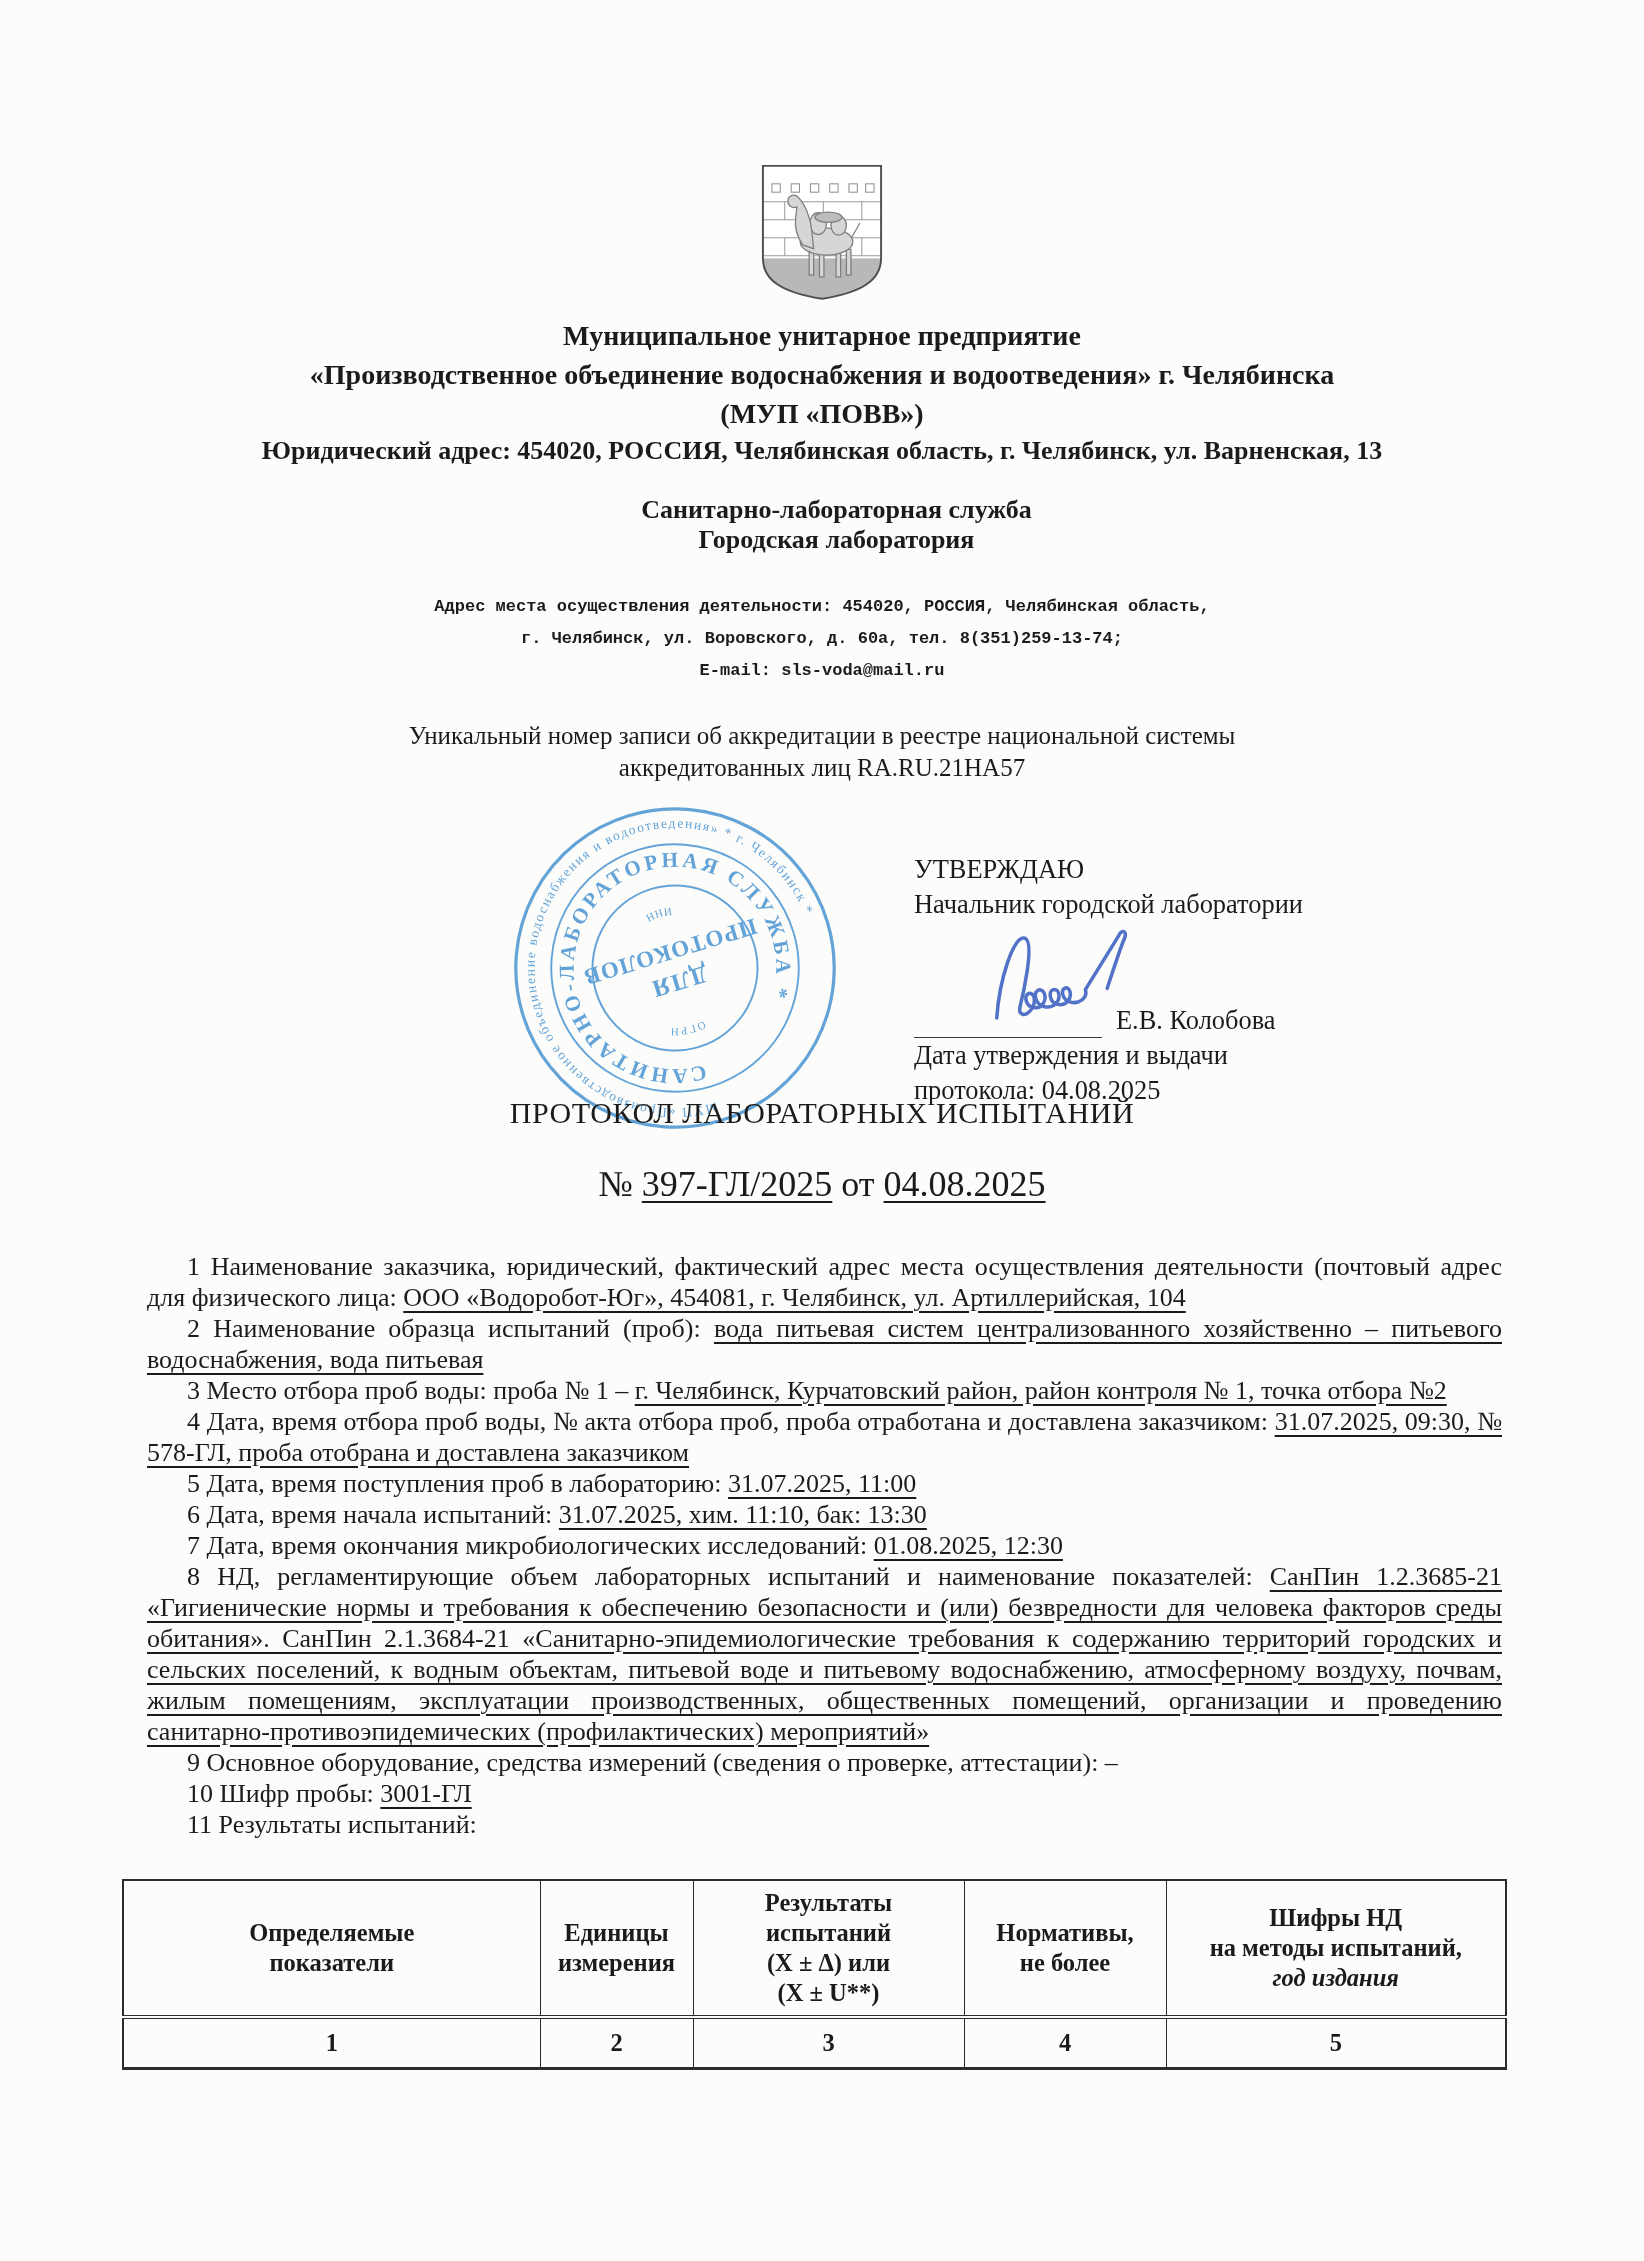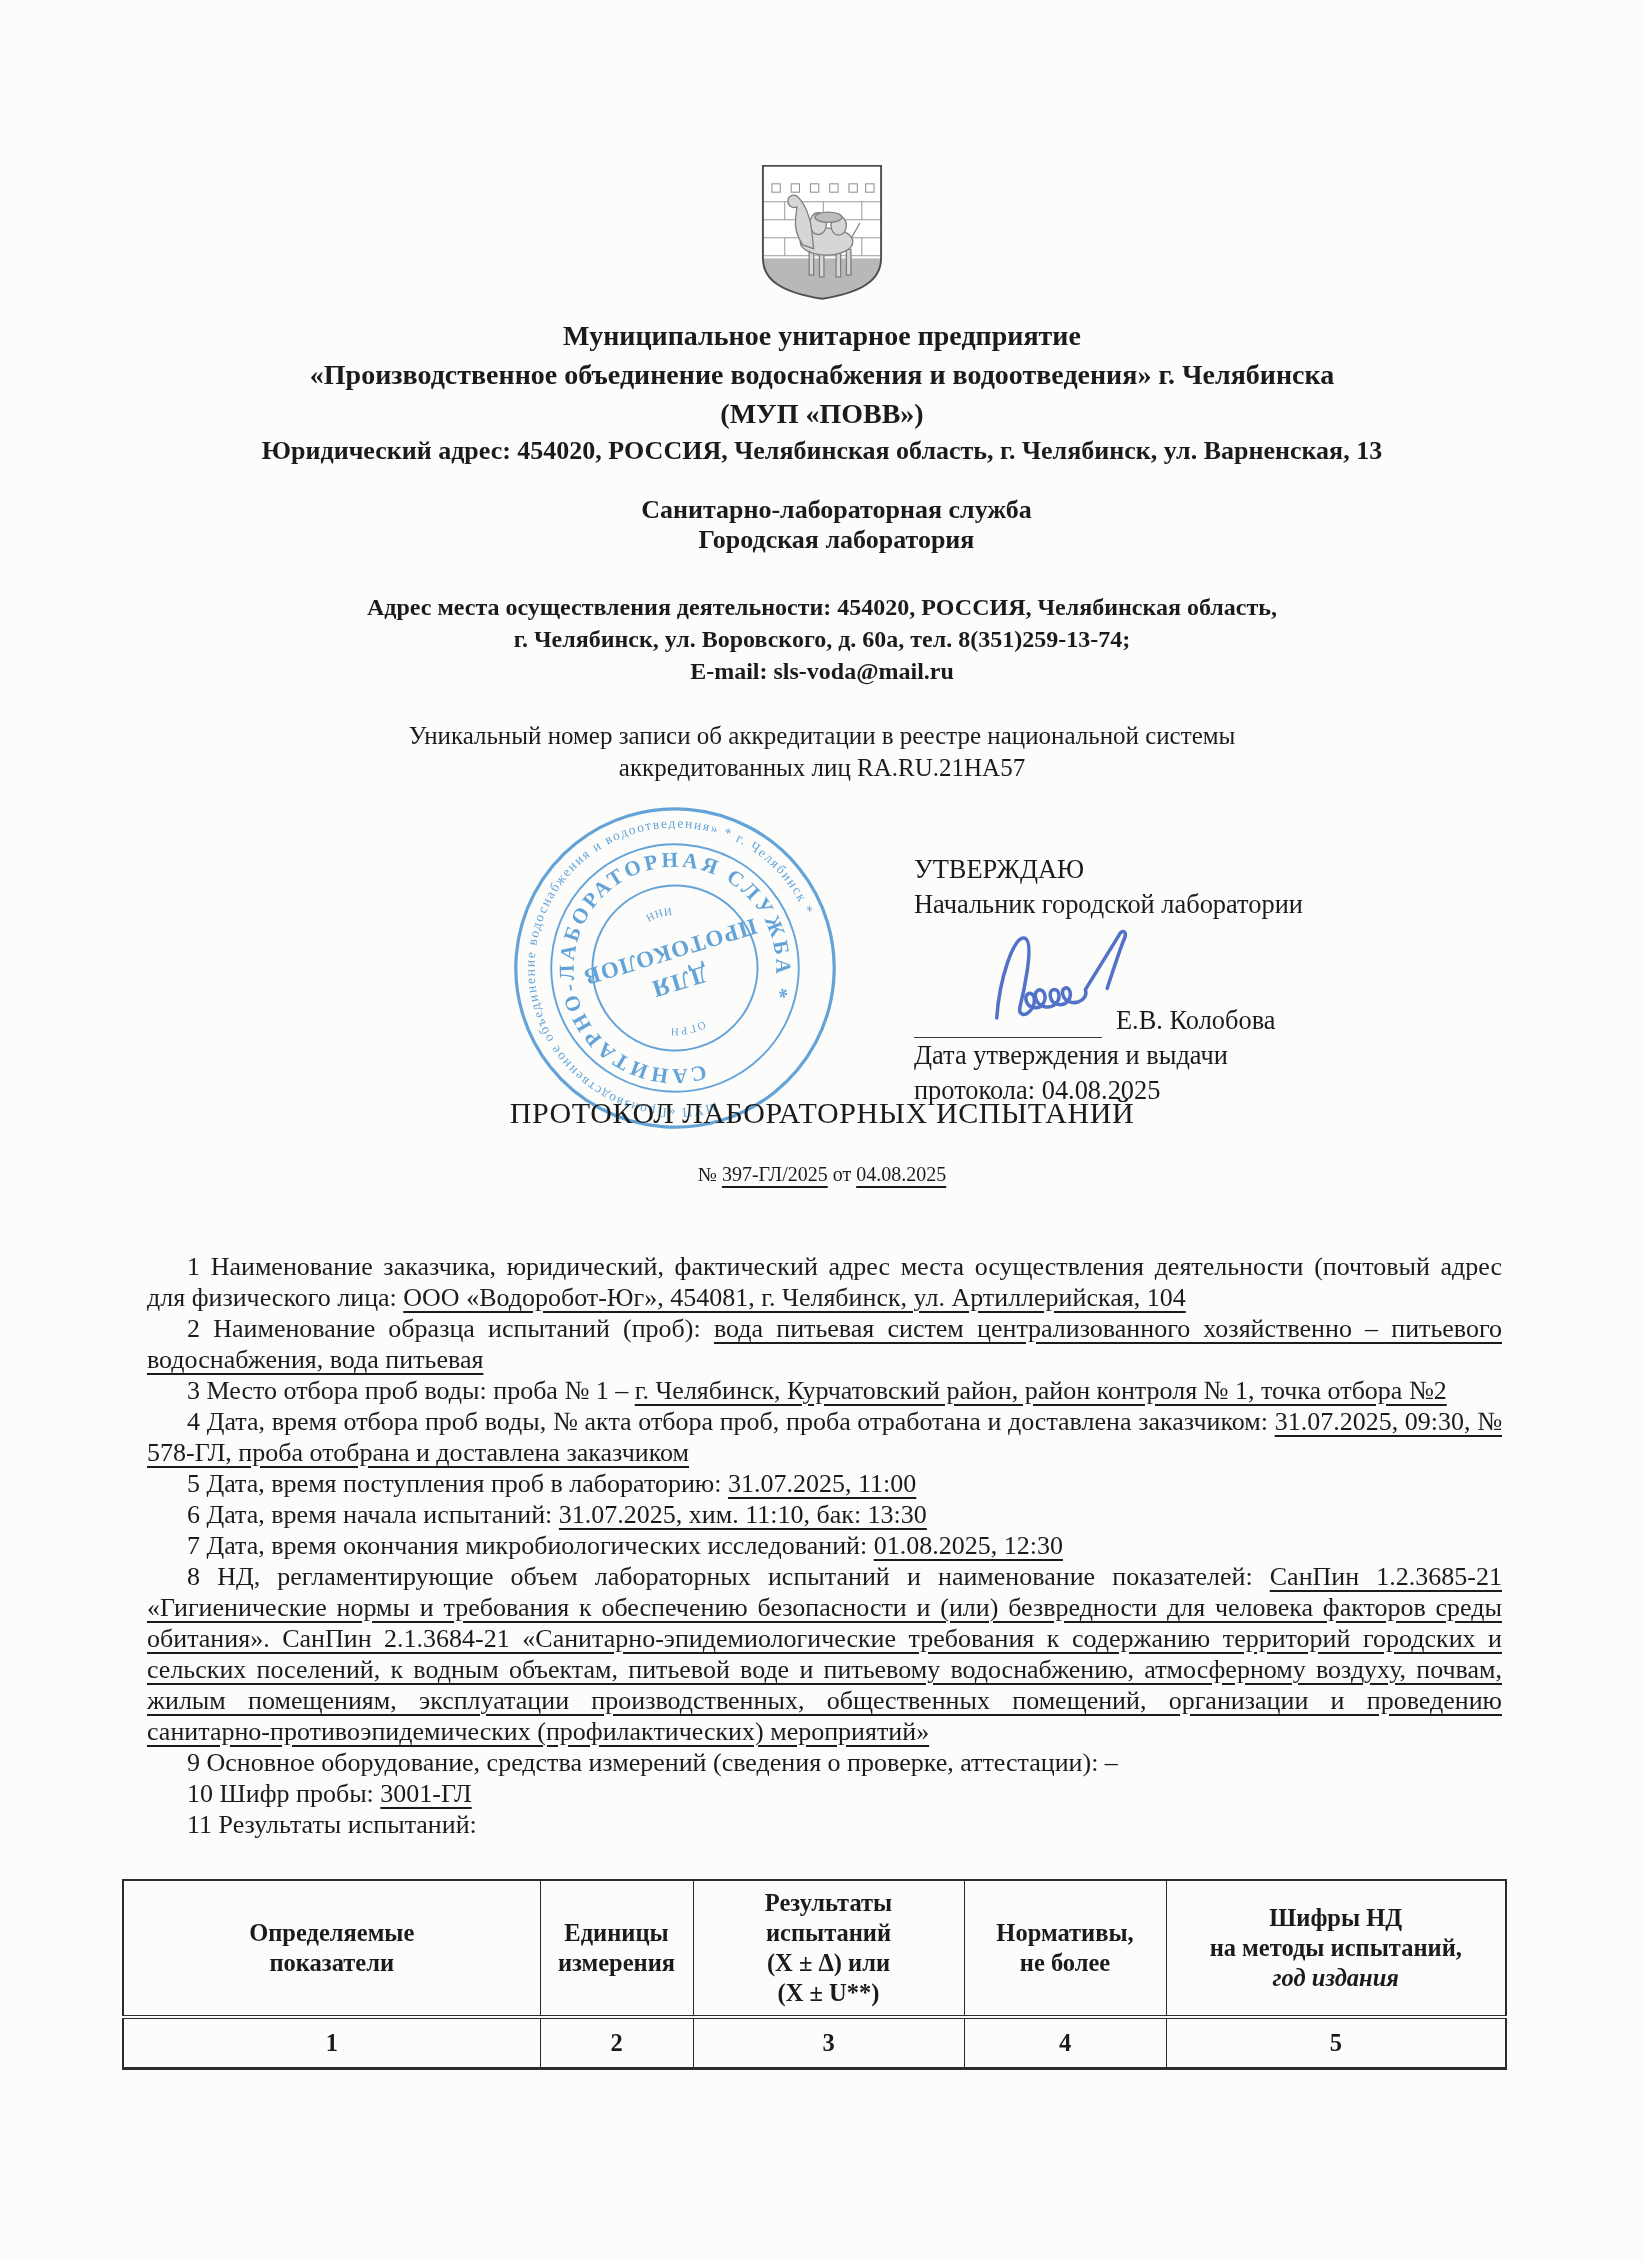--- a/index.html
+++ b/index.html
@@ -13,38 +13,38 @@
   .u{text-decoration:underline;text-decoration-thickness:1.9px;text-underline-offset:4.5px;}
   .it{font-style:italic;}
 
   
   .header-block{position:absolute;top:162px;left:0;width:100%;text-align:center;}
   .emblem{display:block;margin:0 auto 14px;}
   .org-line{font-size:28px;line-height:39px;}
   .legal-line{font-size:26px;line-height:36px;}
   .svc-line{font-size:26px;line-height:30px;margin-left:29px;}
   .svc-first{margin-top:26px;}
-  .act-line{font-size:24px;line-height:32px;}
+  .act-line{font-size:17px;line-height:32px;font-family:Liberation Mono, monospace;}
   .act-first{margin-top:36px;}
   .accr-line{font-size:25px;line-height:32px;}
   .accr-first{margin-top:33px;}
 
   
   .stamp{position:absolute;left:510px;top:794px;opacity:.8;}
   .approval{position:absolute;left:914px;top:852px;width:631px;font-size:26.4px;line-height:35px;}
   .sig-space{position:relative;height:77px;}
   .signature{position:absolute;left:71px;top:-11.6px;}
   .sig-row{display:flex;align-items:flex-end;margin-top:3.9px;}
   .sig-rule{width:188px;border-bottom:1.9px solid #3c3c3c;height:26px;}
   .sig-name{margin-left:14px;}
 
   
   .doc-title{position:absolute;top:1096px;left:0;width:100%;text-align:center;
     font-size:30px;font-weight:normal;letter-spacing:0.6px;}
-  .doc-number{position:absolute;top:1163px;left:0;width:100%;text-align:center;font-size:20px;}
+  .doc-number{position:absolute;top:1163px;left:0;width:100%;text-align:center;font-size:36px;}
 
   
   .items{position:absolute;top:1251px;left:147px;width:1355px;}
   .items p.item{margin:0;font-size:26px;line-height:31px;text-align:justify;text-indent:40px;}
 
   
   .results-wrap{position:absolute;top:1879px;left:122px;}
   table.results{border-collapse:collapse;table-layout:fixed;width:1384px;border:2.6px solid #2c2c2c;}
   table.results col.c1{width:417px;} table.results col.c2{width:153px;}
   table.results col.c3{width:271px;} table.results col.c4{width:202px;}

